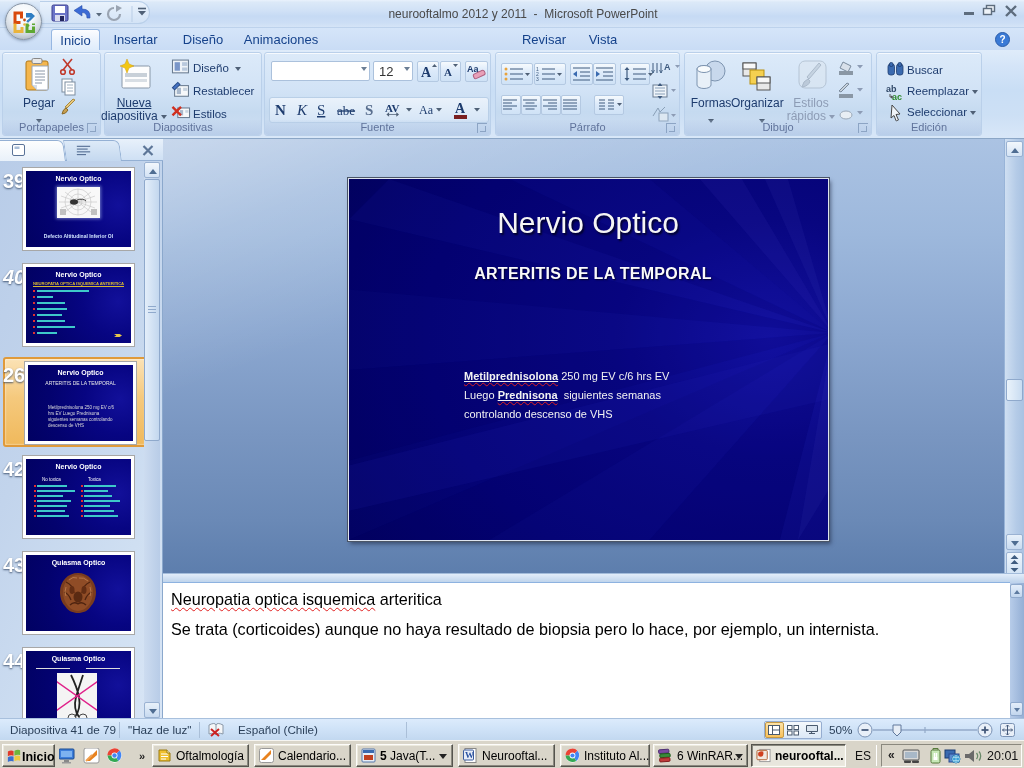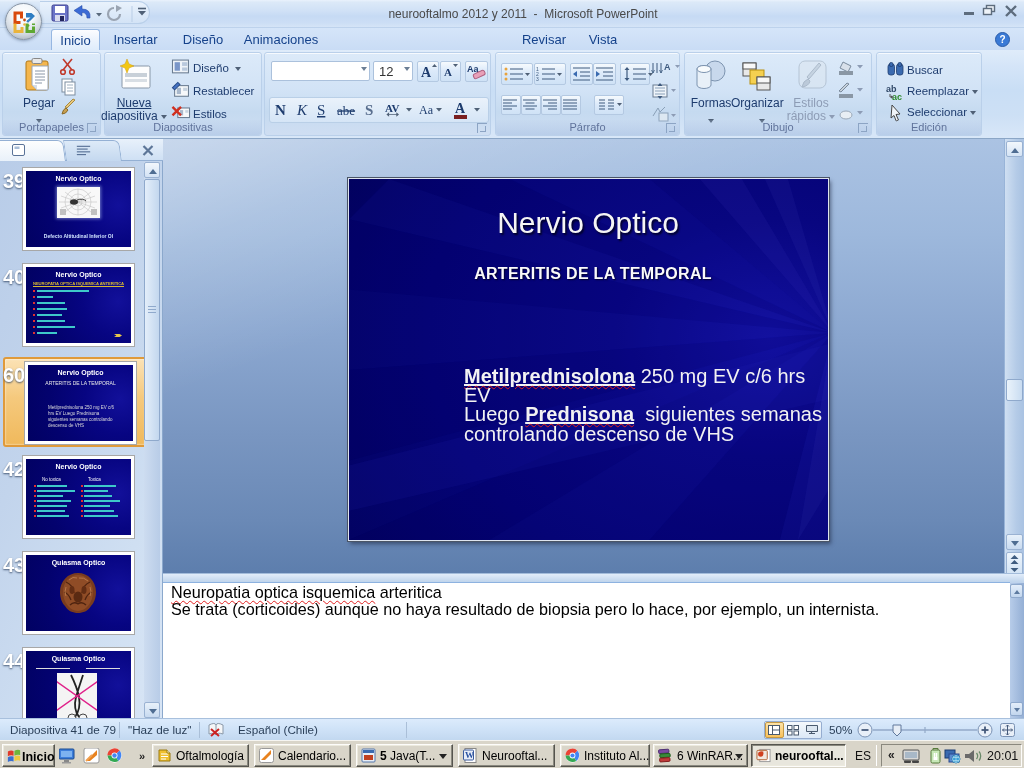--- a/index.html
+++ b/index.html
@@ -284,20 +284,21 @@
           <text x="146" y="14" font-size="12">Aa</text>
           <text x="182" y="13" font-size="14" font-weight="bold">A</text>
           <rect x="181" y="15" width="13" height="4" fill="#7a2020"></rect>
         </g>
         <g fill="#4f6076">
           <path d="M133 8 l6 0 l-3 3.5 z"></path>
           <path d="M163 8 l6 0 l-3 3.5 z"></path>
           <path d="M201 8 l6 0 l-3 3.5 z"></path>
         </g>
       </svg>
+      <div class="group-label">Fuente</div>
       <div class="glauncher"></div>
     </div>
 
     <div class="group" style="left:495px;width:185px;">
       <div class="sbtn" style="left:5px;top:10px;width:32px;height:22px;"></div>
       <div class="sbtn" style="left:38px;top:10px;width:32px;height:22px;"></div>
       <div class="sbtn" style="left:74px;top:10px;width:23px;height:22px;"></div>
       <div class="sbtn" style="left:97px;top:10px;width:23px;height:22px;"></div>
       <div class="sbtn" style="left:124px;top:10px;width:30px;height:22px;"></div>
       <div class="sbtn" style="left:5px;top:42px;width:20px;height:20px;"></div>
@@ -528,21 +529,21 @@
           <polygon points="483,153 300,359 430,359" fill="#040278" opacity="0.16"></polygon>
           <polygon points="483,153 430,359 478,359" fill="#2a28bc" opacity="0.13"></polygon>
           <polygon points="483,153 350,0 392,0" fill="#4a48d0" opacity="0.10"></polygon>
           <polygon points="483,153 415,0 438,0" fill="#5a58d8" opacity="0.09"></polygon>
           <polygon points="483,153 448,359 478,310" fill="#5a58d8" opacity="0.09"></polygon>
           <polygon points="483,163 0,285 0,330 483,218" fill="#2e2cc0" opacity="0.11"></polygon>
         </g>
       </svg>
       <div class="abs" style="left:0;top:27px;width:478px;height:40px;text-align:center;color:#f5f5f5;font-size:30px;text-shadow:1.5px 1.5px 2px rgba(0,0,10,0.75);">Nervio Optico</div>
       <div class="abs" style="left:5px;top:86px;width:478px;height:22px;text-align:center;color:#fafafa;font-size:16px;font-weight:bold;letter-spacing:0.3px;text-shadow:1px 1px 1.5px rgba(0,0,10,0.7);">ARTERITIS DE LA TEMPORAL</div>
-      <div class="abs" style="left:115px;top:188px;width:360px;color:#f2f2f2;font-size:20px;line-height:19.2px;">
+      <div class="abs" style="left:115px;top:188px;width:360px;color:#f2f2f2;font-size:11px;line-height:19.2px;">
         <b style="text-decoration:underline;"><span class="wavy">Metilprednisolona</span></b> 250 mg EV c/6 hrs EV<br>
         Luego <b style="text-decoration:underline;"><span class="wavy">Prednisona</span></b>&nbsp; siguientes semanas<br>
         controlando descenso de VHS
       </div>
     </div>
     <div id="vscroll">
       <div class="abs" style="left:1px;top:2px;width:17px;height:16px;background:linear-gradient(#f2f7fc,#d4e3f5);border:1px solid #9ab2d2;border-radius:2px;">
         <div class="abs" style="left:4px;top:6px;width:0;height:0;border-left:4px solid transparent;border-right:4px solid transparent;border-bottom:5px solid #4f6d92;"></div>
       </div>
       <div class="abs" style="left:1px;top:240px;width:17px;height:22px;background:linear-gradient(90deg,#eaf3fb,#c9dcf1);border:1px solid #8fa9cc;border-radius:2px;"></div>
@@ -598,21 +599,21 @@
             </g>
             <ellipse cx="17" cy="15" rx="4" ry="2.8" fill="#333"></ellipse>
             <path d="M20 13 q6 -2 9 1" stroke="#444" fill="none"></path>
             <rect x="3" y="22" width="6" height="6" fill="#aaa" opacity="0.7"></rect>
             <rect x="34" y="22" width="6" height="6" fill="#aaa" opacity="0.7"></rect>
           </svg>
         </div>
         <div class="abs" style="left:0;top:62px;width:100%;text-align:center;color:#cfe2ff;font-size:5px;font-weight:bold;">Defecto Altitudinal Inferior OI</div>
       </div>
         </div>
-      <div class="tnum" style="top:127px;">40</div>
+      <div class="tnum" style="top:127px;font-style:italic;">40</div>
       <div class="thumbwrap" style="top:124px;">
           <div class="thumb" id="t40">
         <div class="ttitle">Nervio Optico</div>
         <div class="abs" style="left:0;top:14px;width:100%;text-align:center;color:#d8b830;font-size:4.2px;font-weight:bold;text-decoration:underline;white-space:nowrap;letter-spacing:-0.1px;">NEUROPATIA OPTICA ISQUEMICA ANTERITICA</div>
         <div class="tb" style="left:7px;top:23px;"></div>
             <div class="tl" style="left:11px;top:23px;width:52px;"></div>
         <div class="tb" style="left:7px;top:29px;"></div>
             <div class="tl" style="left:11px;top:29px;width:16px;"></div>
         <div class="tb" style="left:7px;top:35px;"></div>
             <div class="tl" style="left:11px;top:35px;width:28px;"></div>
@@ -624,21 +625,21 @@
             <div class="tl" style="left:11px;top:53px;width:28px;"></div>
         <div class="tb" style="left:7px;top:59px;"></div>
             <div class="tl" style="left:11px;top:59px;width:38px;"></div>
         <div class="tb" style="left:7px;top:65px;"></div>
             <div class="tl" style="left:11px;top:65px;width:20px;"></div>
         <div class="abs" style="left:88px;top:67px;width:8px;height:3px;background:#e8c84a;clip-path:polygon(0 0,70% 0,100% 50%,70% 100%,0 100%,30% 50%);"></div>
       </div>
         </div>
 
       <div class="abs" style="left:3px;top:218px;width:144px;height:90px;border:2px solid #e09a3a;border-radius:3px;background:linear-gradient(#fbe2b5,#f5c97d 45%,#f0b95c);box-shadow:inset 0 0 2px #fff;"></div>
-      <div class="tnum" style="top:225px;color:#fff;">60</div>
+      <div class="tnum" style="top:225px;color:#fff;">26</div>
       <div class="thumbwrap" style="top:222px;left:24px;">
           <div class="thumb" id="t41">
         <div class="ttitle">Nervio Optico</div>
         <div class="abs" style="left:0;top:15px;width:100%;text-align:center;color:#e8e8e8;font-size:5px;">ARTERITIS DE LA TEMPORAL</div>
         <div class="abs" style="left:20px;top:40px;width:70px;color:#ddd;font-size:4.5px;line-height:6px;">Metilprednisolona 250 mg  EV  c/6 hrs EV Luego Prednisona  siguientes semanas controlando descenso de VHS</div>
       </div>
         </div>
       <div class="tnum" style="top:319px;">42</div>
       <div class="thumbwrap" style="top:316px;">
           <div class="thumb" id="t42">
@@ -721,21 +722,21 @@
           <div class="abs" style="left:3px;top:126px;width:8px;height:1px;background:#8fa9cc;box-shadow:0 3px 0 #8fa9cc,0 6px 0 #8fa9cc;"></div>
         </div>
         <div class="abs" style="left:0;top:540px;width:16px;height:16px;background:linear-gradient(#e8f1fa,#c8daf0);border:1px solid #9ab2d2;border-radius:2px;">
           <div class="abs" style="left:4px;top:6px;width:0;height:0;border-left:4px solid transparent;border-right:4px solid transparent;border-top:5px solid #4f6d92;"></div>
         </div>
       </div>
     </div>
   </div>
   <div id="splitter"></div>
   <div id="notes">
-    <div class="abs" style="left:8px;top:1px;width:836px;line-height:17px;">
+    <div class="abs" style="left:8px;top:1px;width:836px;line-height:30px;">
       <span class="wavy">Neuropatia optica isquemica</span> arteritica<br>
       Se trata (corticoides) aunque no haya resultado de biopsia pero lo hace, por ejemplo, un internista.
     </div>
   </div>
   <div id="notes-scroll">
     <div class="abs" style="left:0;top:1px;width:13px;height:14px;background:linear-gradient(#e4eefa,#c2d6ee);border:1px solid #8fa9cc;border-radius:2px;">
       <div class="abs" style="left:3px;top:5px;width:0;height:0;border-left:3.5px solid transparent;border-right:3.5px solid transparent;border-bottom:4.5px solid #5d7aa0;"></div>
     </div>
     <div class="abs" style="left:0;top:119px;width:13px;height:14px;background:linear-gradient(#e4eefa,#c2d6ee);border:1px solid #8fa9cc;border-radius:2px;">
       <div class="abs" style="left:3px;top:5px;width:0;height:0;border-left:3.5px solid transparent;border-right:3.5px solid transparent;border-top:4.5px solid #5d7aa0;"></div>

